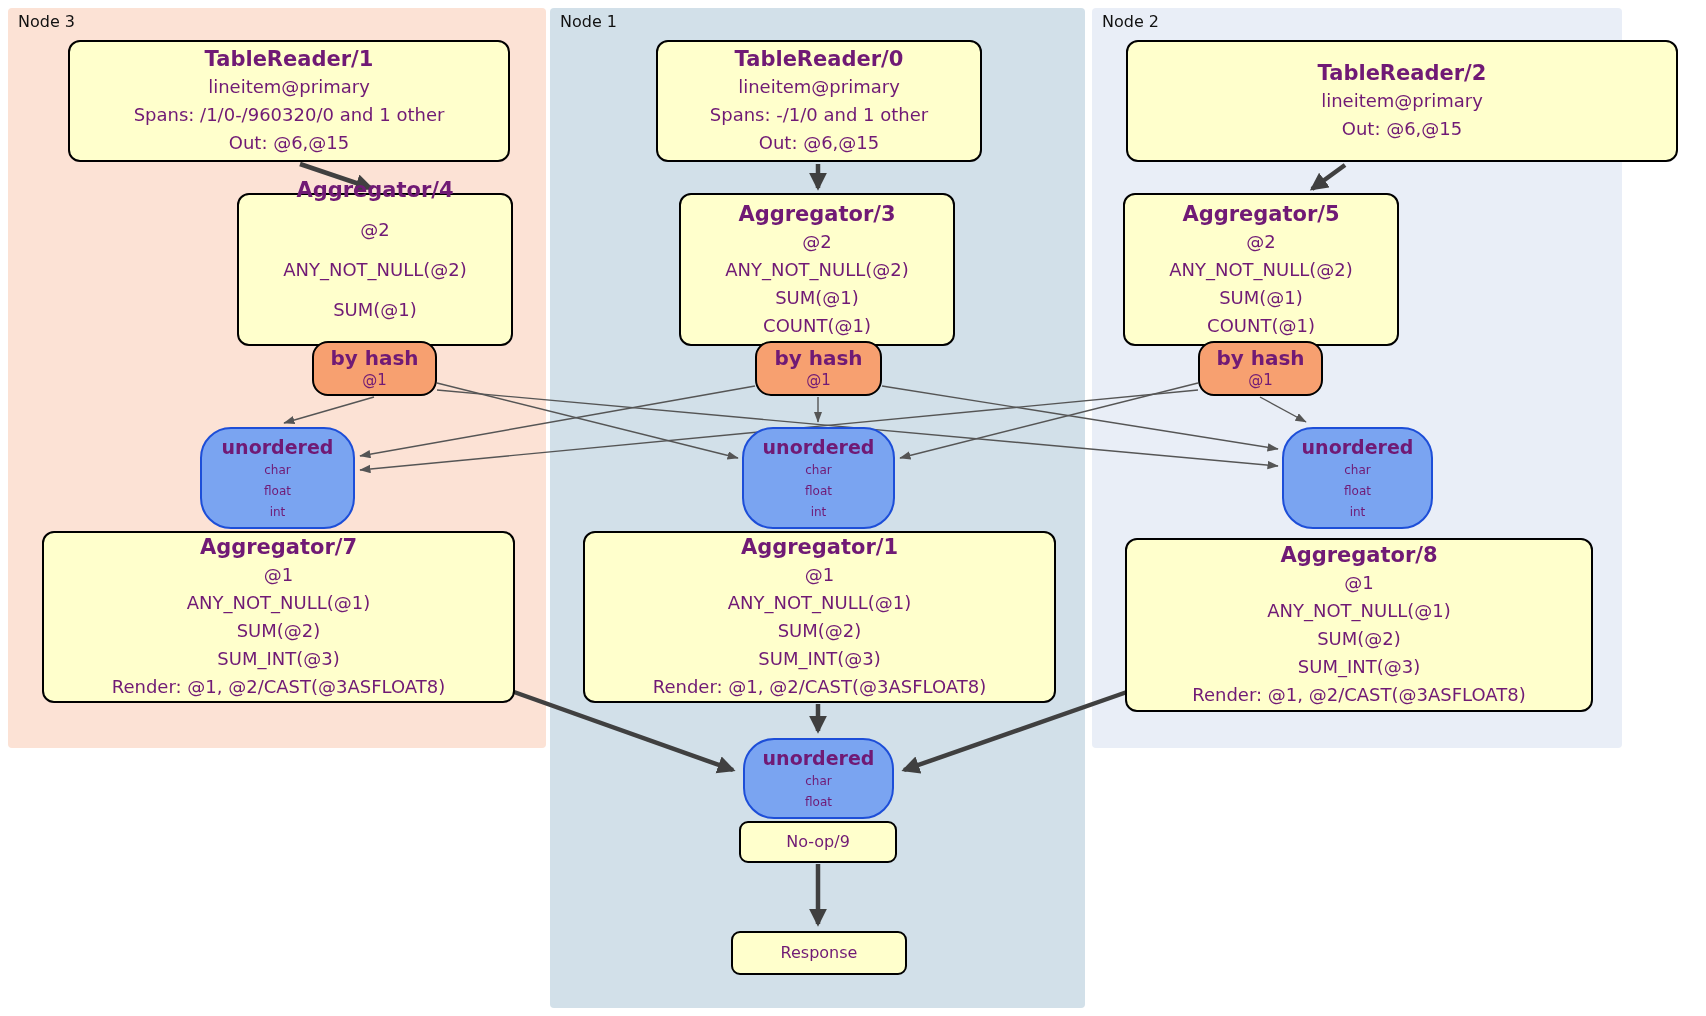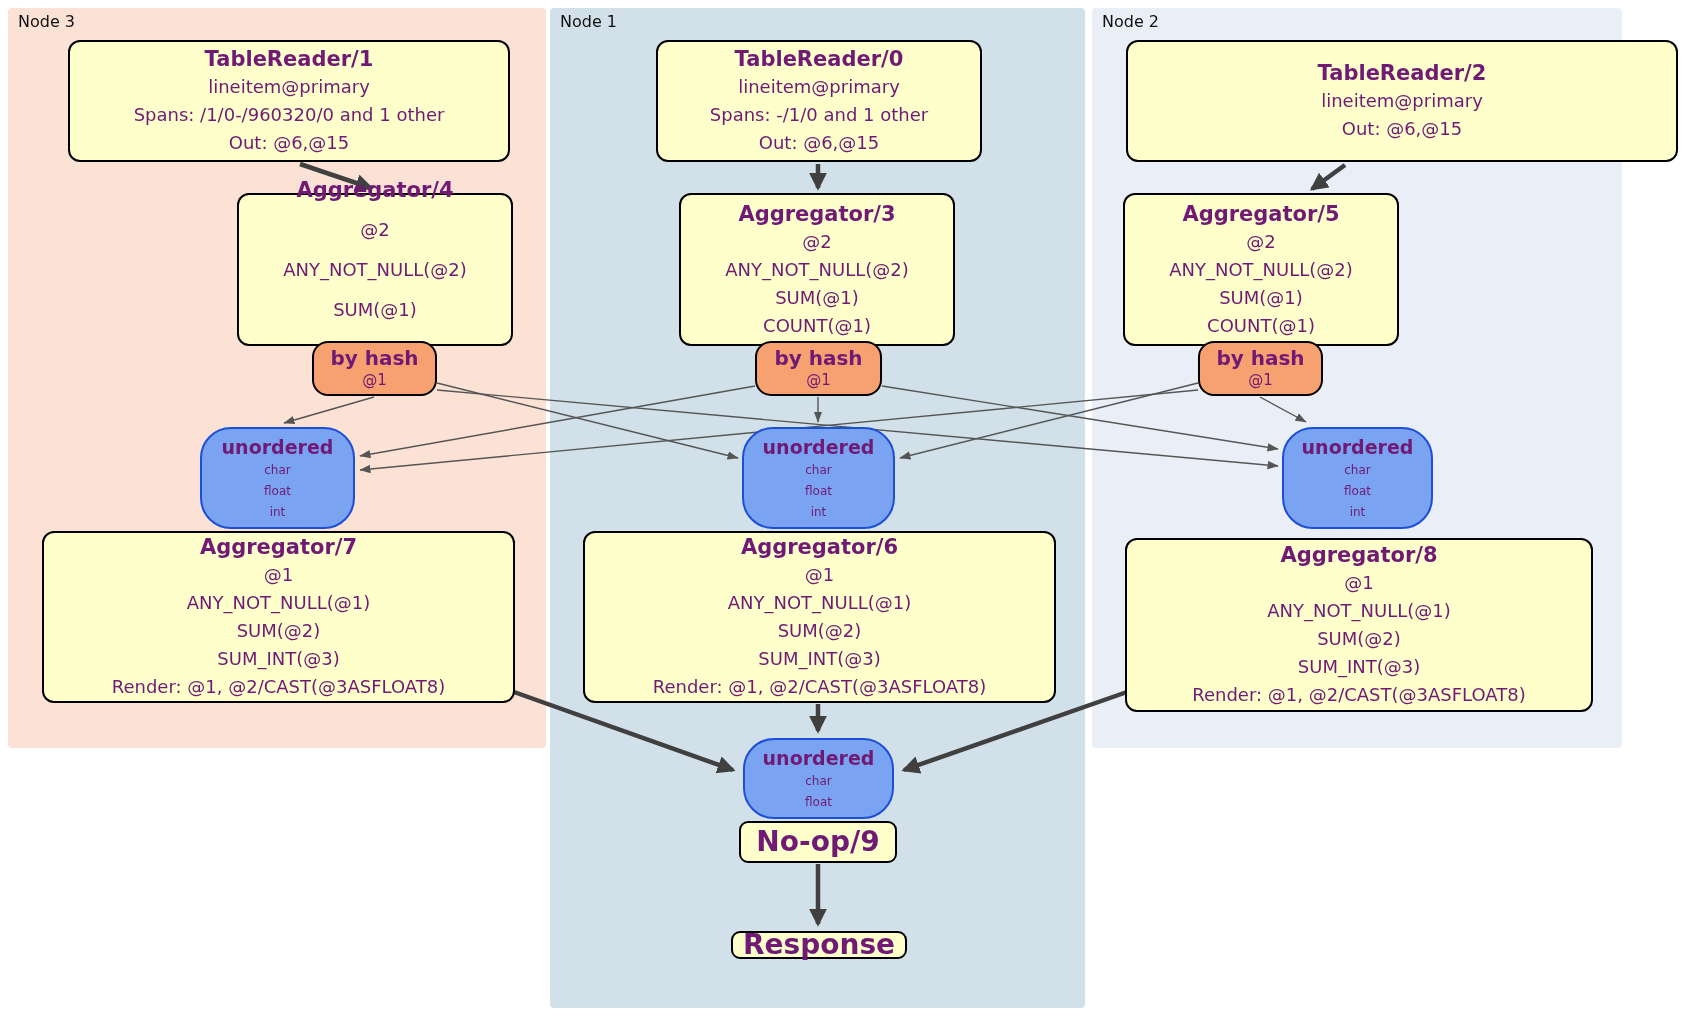--- a/index.html
+++ b/index.html
@@ -19,37 +19,37 @@
   .big{background:#ffffcc;border:2px solid #000;border-radius:12px;}
   .big .title{font-weight:bold;font-size:21px;line-height:28px;}
   .big .line{font-size:18px;line-height:28px;}
   .router{background:#f7a070;border:2px solid #000;border-radius:16px;}
   .router .title{font-weight:bold;font-size:20px;line-height:23px;}
   .router .line{font-size:15px;line-height:20px;}
   .sync{background:#7aa4f1;border:2px solid #1d4ed8;border-radius:31px;}
   .sync .title{font-weight:bold;font-size:19px;line-height:26px;}
   .sync .line{font-size:12px;line-height:21px;}
   .small{background:#ffffcc;border:2px solid #000;border-radius:9px;}
-  .small .title{font-weight:bold;font-size:28px;line-height:26px;}
+  .small .title{font-weight:normal;font-size:16px;line-height:26px;}
 
   
   #tr1{left:68px;top:40px;width:442px;height:122px;}
   #agg4{left:237px;top:193px;width:276px;height:153px;gap:12px;}
   #byhash4{left:312px;top:341px;width:125px;height:55px;}
   #sync7{left:200px;top:427px;width:155px;height:102px;}
   #agg7{left:42px;top:531px;width:473px;height:172px;}
   
   #tr0{left:656px;top:40px;width:326px;height:122px;}
   #agg3{left:679px;top:193px;width:276px;height:153px;}
   #byhash3{left:755px;top:341px;width:127px;height:55px;}
   #sync6{left:742px;top:427px;width:153px;height:102px;}
   #agg6{left:583px;top:531px;width:473px;height:172px;}
   #sync9{left:743px;top:738px;width:151px;height:81px;}
   #noop{left:739px;top:821px;width:158px;height:42px;}
-  #response{left:731px;top:931px;width:176px;height:28px;}
+  #response{left:731px;top:931px;width:176px;height:44px;}
   
   #tr2{left:1126px;top:40px;width:552px;height:122px;}
   #agg5{left:1123px;top:193px;width:276px;height:153px;justify-content:center;}
   #byhash5{left:1198px;top:341px;width:125px;height:55px;}
   #sync8{left:1282px;top:427px;width:151px;height:102px;}
   #agg8{left:1125px;top:538px;width:468px;height:174px;}
 </style>
 </head>
 <body>
 
@@ -147,21 +147,21 @@
     <div class="title">by hash</div>
     <div class="line">@1</div>
   </div>
   <div class="box sync" id="sync6">
     <div class="title">unordered</div>
     <div class="line">char</div>
     <div class="line">float</div>
     <div class="line">int</div>
   </div>
   <div class="box big" id="agg6">
-    <div class="title">Aggregator/6</div>
+    <div class="title">Aggregator/1</div>
     <div class="line">@1</div>
     <div class="line">ANY_NOT_NULL(@1)</div>
     <div class="line">SUM(@2)</div>
     <div class="line">SUM_INT(@3)</div>
     <div class="line">Render: @1, @2/CAST(@3ASFLOAT8)</div>
   </div>
   <div class="box sync" id="sync9">
     <div class="title">unordered</div>
     <div class="line">char</div>
     <div class="line">float</div>

